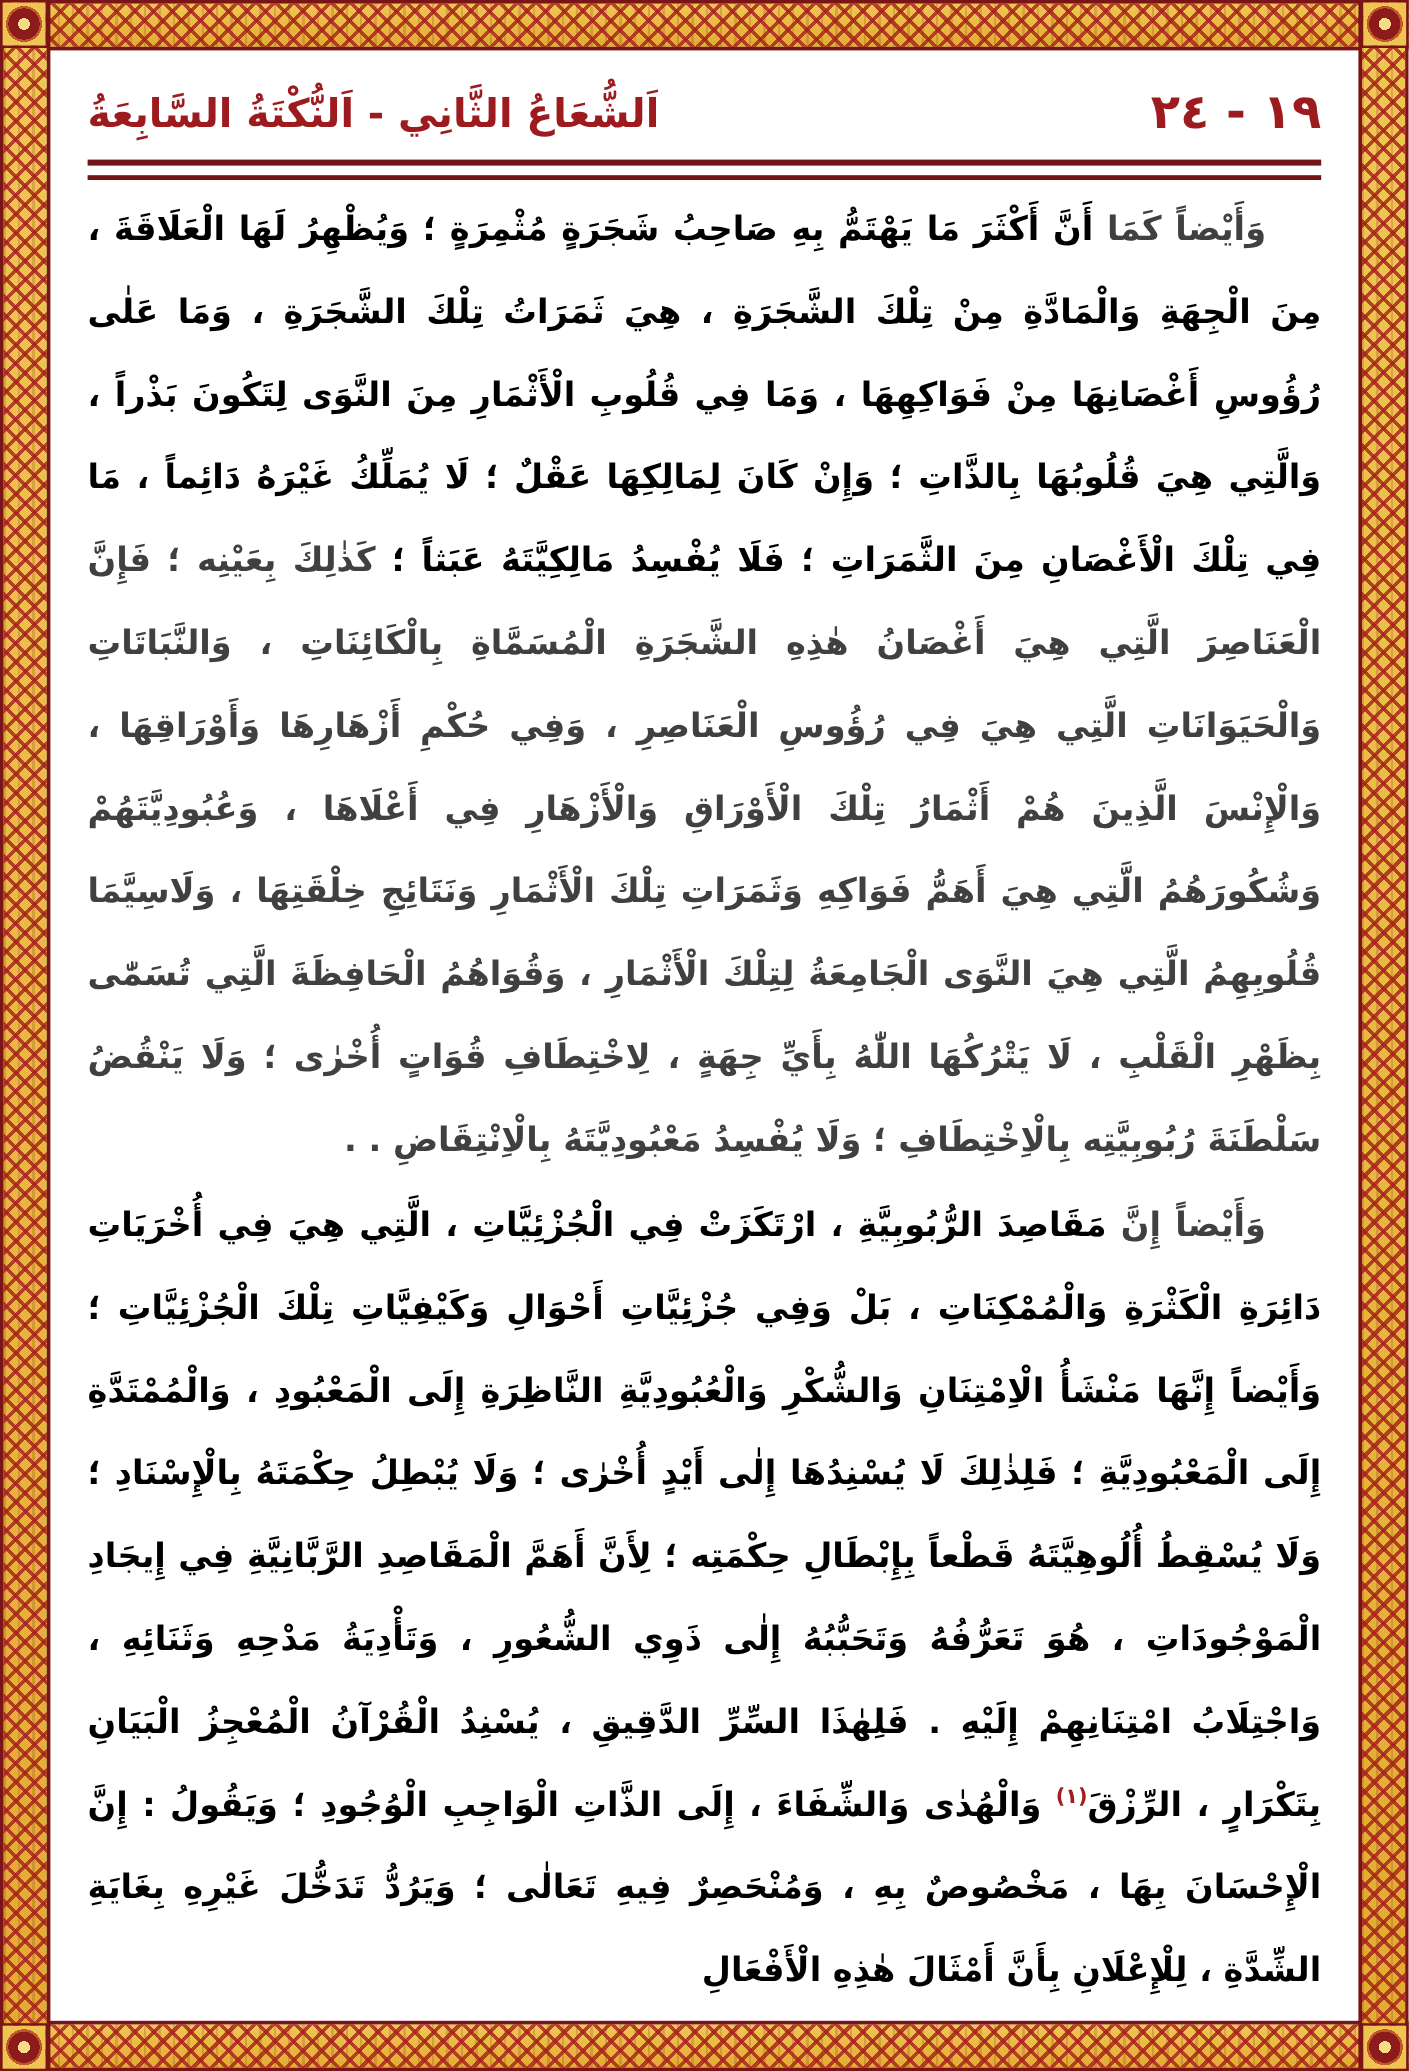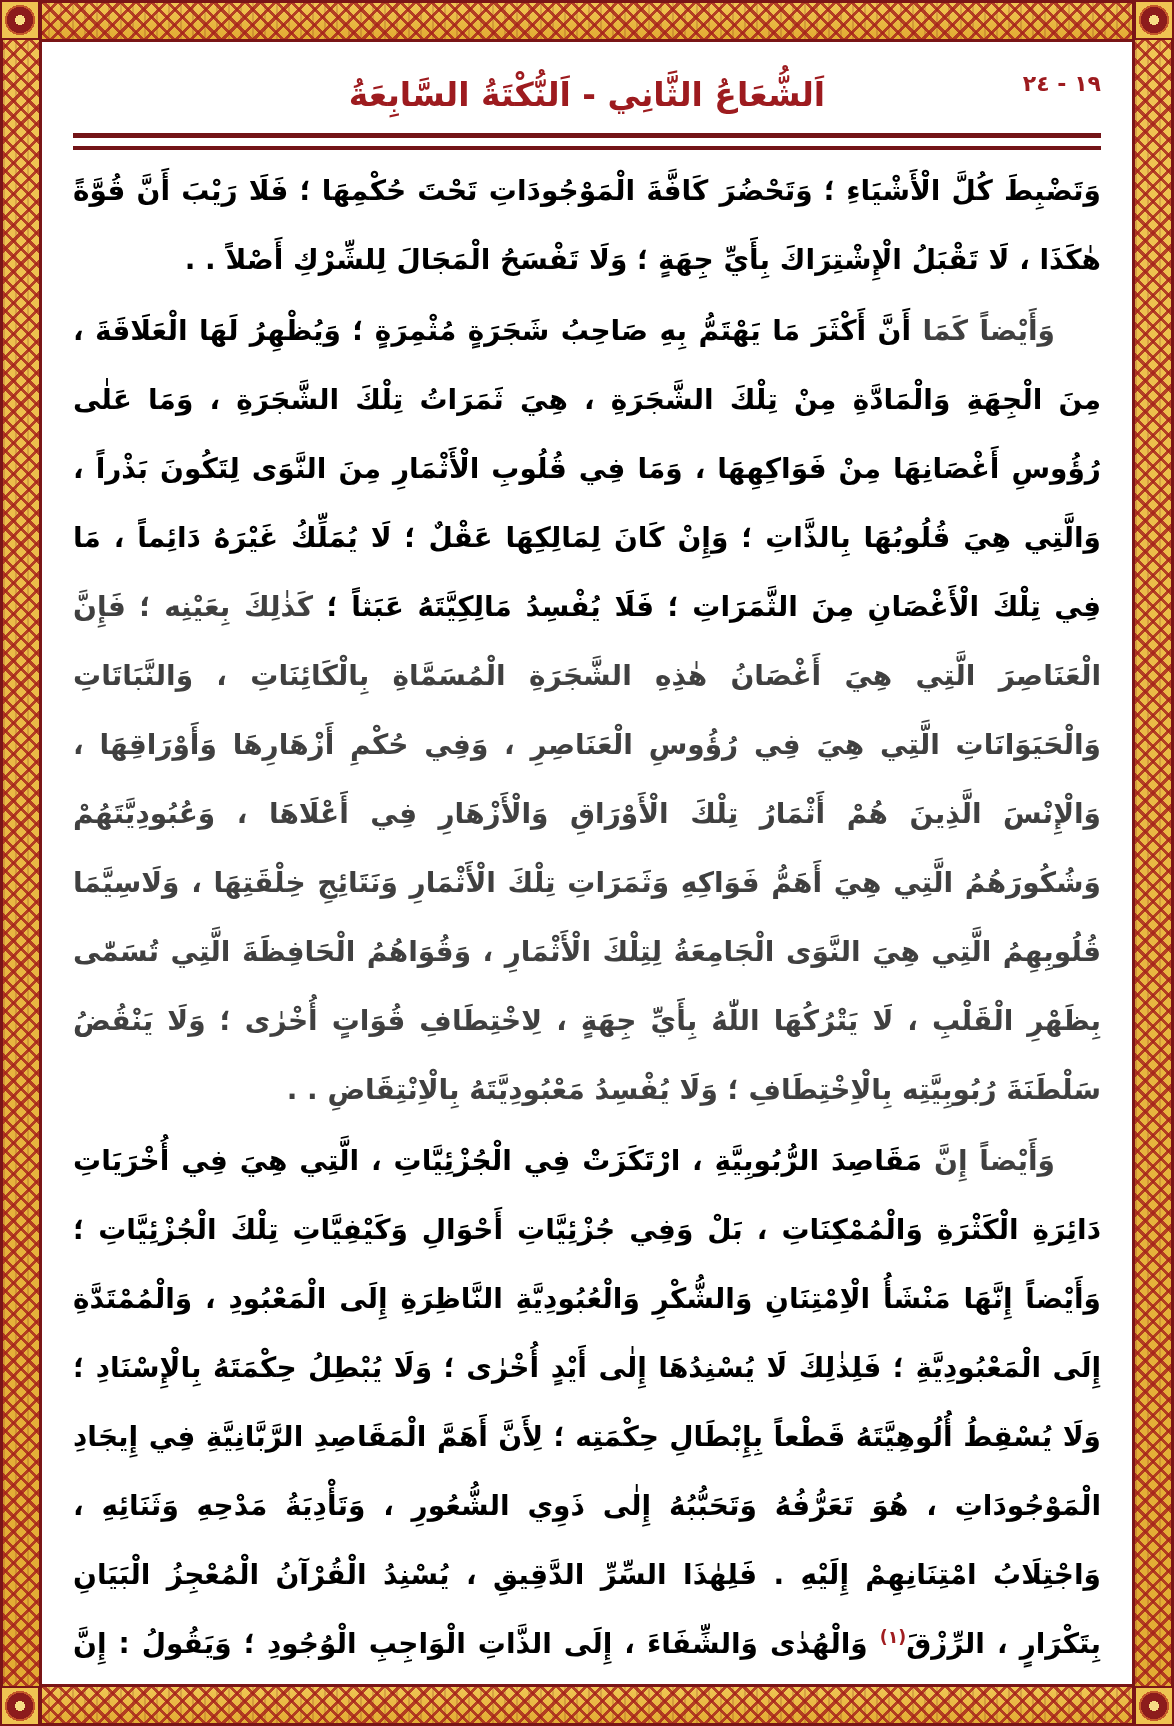--- a/index.html
+++ b/index.html
@@ -38,25 +38,25 @@
     position:absolute; inset:39px;
     padding:16px 34px 0 34px;
     direction:rtl;
     overflow:hidden;
     color:#000;
   }
   .header { position:relative; height:60px; margin-top:10px; }
   .page-num {
     position:absolute; left:auto; right:0; top:6px;
     direction:ltr; unicode-bidi:bidi-override;
-    font-size:22px; font-weight:bold; color:#9d1b1f;
+    font-size:40px; font-weight:bold; color:#9d1b1f;
     letter-spacing:2px;
   }
   .title {
-    text-align:center; font-size:33px; font-weight:bold; color:#9d1b1f;
+    text-align:left; font-size:33px; font-weight:bold; color:#9d1b1f;
     line-height:60px;
   }
   .rule {
     margin:8px 0 6px 0;
     height:8px;
     border-top:5px solid #731417;
     border-bottom:4px solid #731417;
   }
   .body { font-size:28px; font-weight:bold; line-height:69px; text-align:justify; }
   .para { margin:0 0 2px 0; text-indent:46px; }
@@ -81,21 +81,20 @@
   <div class="content">
 
     <div class="header">
       <div class="page-num">٢٤ - ١٩</div>
       <div class="title">اَلشُّعَاعُ الثَّانِي - اَلنُّكْتَةُ السَّابِعَةُ</div>
     </div>
 
     <div class="rule"></div>
 
     <div class="body">
-      <p class="para no-indent"><span>وَتَضْبِطَ كُلَّ الْأَشْيَاءِ ؛ وَتَحْضُرَ كَافَّةَ الْمَوْجُودَاتِ تَحْتَ حُكْمِهَا ؛ فَلَا رَيْبَ أَنَّ قُوَّةً هٰكَذَا ، لَا تَقْبَلُ الْإِشْتِرَاكَ بِأَيِّ جِهَةٍ ؛ وَلَا تَفْسَحُ الْمَجَالَ لِلشِّرْكِ أَصْلاً . .</span></p>
 
       <p class="para">
         <span class="red">وَأَيْضاً كَمَا</span>
         <span>أَنَّ أَكْثَرَ مَا يَهْتَمُّ بِهِ صَاحِبُ شَجَرَةٍ مُثْمِرَةٍ ؛ وَيُظْهِرُ لَهَا الْعَلَاقَةَ ، مِنَ الْجِهَةِ وَالْمَادَّةِ مِنْ تِلْكَ الشَّجَرَةِ ، هِيَ ثَمَرَاتُ تِلْكَ الشَّجَرَةِ ، وَمَا عَلٰى رُؤُوسِ أَغْصَانِهَا مِنْ فَوَاكِهِهَا ، وَمَا فِي قُلُوبِ الْأَثْمَارِ مِنَ النَّوَى لِتَكُونَ بَذْراً ، وَالَّتِي هِيَ قُلُوبُهَا بِالذَّاتِ ؛ وَإِنْ كَانَ لِمَالِكِهَا عَقْلٌ ؛ لَا يُمَلِّكُ غَيْرَهُ دَائِماً ، مَا فِي تِلْكَ الْأَغْصَانِ مِنَ الثَّمَرَاتِ ؛ فَلَا يُفْسِدُ مَالِكِيَّتَهُ عَبَثاً ؛</span>
         <span class="red">كَذٰلِكَ بِعَيْنِه ؛ فَإِنَّ الْعَنَاصِرَ الَّتِي هِيَ أَغْصَانُ هٰذِهِ الشَّجَرَةِ الْمُسَمَّاةِ بِالْكَائِنَاتِ ، وَالنَّبَاتَاتِ وَالْحَيَوَانَاتِ الَّتِي هِيَ فِي رُؤُوسِ الْعَنَاصِرِ ، وَفِي حُكْمِ أَزْهَارِهَا وَأَوْرَاقِهَا ، وَالْإِنْسَ الَّذِينَ هُمْ أَثْمَارُ تِلْكَ الْأَوْرَاقِ وَالْأَزْهَارِ فِي أَعْلَاهَا ، وَعُبُودِيَّتَهُمْ وَشُكُورَهُمُ الَّتِي هِيَ أَهَمُّ فَوَاكِهِ وَثَمَرَاتِ تِلْكَ الْأَثْمَارِ وَنَتَائِجِ خِلْقَتِهَا ، وَلَاسِيَّمَا قُلُوبِهِمُ الَّتِي هِيَ النَّوَى الْجَامِعَةُ لِتِلْكَ الْأَثْمَارِ ، وَقُوَاهُمُ الْحَافِظَةَ الَّتِي تُسَمّٰى بِظَهْرِ الْقَلْبِ ، لَا يَتْرُكُهَا اللّٰهُ بِأَيِّ جِهَةٍ ، لِاخْتِطَافِ قُوَاتٍ أُخْرٰى ؛ وَلَا يَنْقُضُ سَلْطَنَةَ رُبُوبِيَّتِه بِالْاِخْتِطَافِ ؛ وَلَا يُفْسِدُ مَعْبُودِيَّتَهُ بِالْاِنْتِقَاضِ . .</span>
       </p>
 
       <p class="para">
         <span class="red">وَأَيْضاً إِنَّ</span>
         <span>مَقَاصِدَ الرُّبُوبِيَّةِ ، ارْتَكَزَتْ فِي الْجُزْئِيَّاتِ ، الَّتِي هِيَ فِي أُخْرَيَاتِ دَائِرَةِ الْكَثْرَةِ وَالْمُمْكِنَاتِ ، بَلْ وَفِي جُزْئِيَّاتِ أَحْوَالِ وَكَيْفِيَّاتِ تِلْكَ الْجُزْئِيَّاتِ ؛ وَأَيْضاً إِنَّهَا مَنْشَأُ الْاِمْتِنَانِ وَالشُّكْرِ وَالْعُبُودِيَّةِ النَّاظِرَةِ إِلَى الْمَعْبُودِ ، وَالْمُمْتَدَّةِ إِلَى الْمَعْبُودِيَّةِ ؛ فَلِذٰلِكَ لَا يُسْنِدُهَا إِلٰى أَيْدٍ أُخْرٰى ؛ وَلَا يُبْطِلُ حِكْمَتَهُ بِالْإِسْنَادِ ؛ وَلَا يُسْقِطُ أُلُوهِيَّتَهُ قَطْعاً بِإِبْطَالِ حِكْمَتِه ؛ لِأَنَّ أَهَمَّ الْمَقَاصِدِ الرَّبَّانِيَّةِ فِي إِيجَادِ الْمَوْجُودَاتِ ، هُوَ تَعَرُّفُهُ وَتَحَبُّبُهُ إِلٰى ذَوِي الشُّعُورِ ، وَتَأْدِيَةُ مَدْحِهِ وَثَنَائِهِ ، وَاجْتِلَابُ امْتِنَانِهِمْ إِلَيْهِ . فَلِهٰذَا السِّرِّ الدَّقِيقِ ، يُسْنِدُ الْقُرْآنُ الْمُعْجِزُ الْبَيَانِ بِتَكْرَارٍ ، الرِّزْقَ</span><sup class="fn-ref">(١)</sup>

